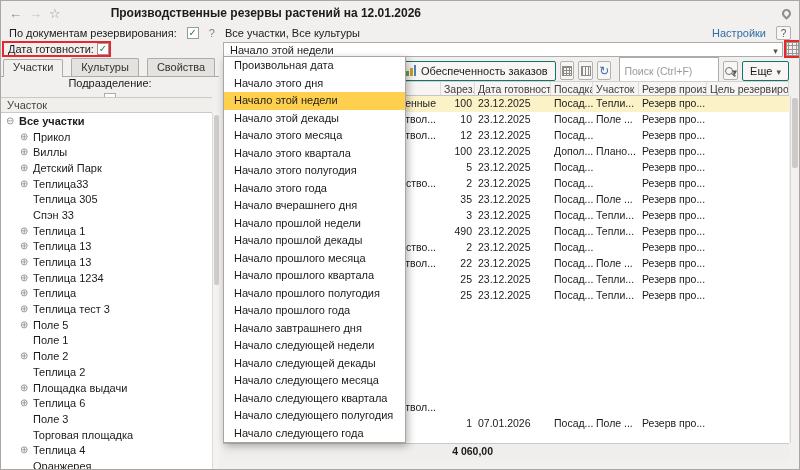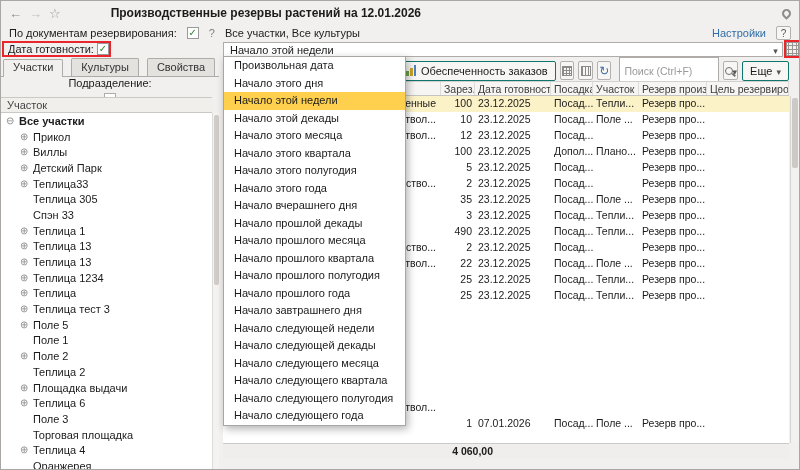--- a/index.html
+++ b/index.html
@@ -546,20 +546,21 @@
       <div class="dd-item">Начало этого месяца</div>
 
       <div class="dd-item">Начало этого квартала</div>
 
       <div class="dd-item">Начало этого полугодия</div>
 
       <div class="dd-item">Начало этого года</div>
 
       <div class="dd-item">Начало вчерашнего дня</div>
 
+      <div class="dd-item">Начало прошлой недели</div>
 
       <div class="dd-item">Начало прошлой декады</div>
 
       <div class="dd-item">Начало прошлого месяца</div>
 
       <div class="dd-item">Начало прошлого квартала</div>
 
       <div class="dd-item">Начало прошлого полугодия</div>
 
       <div class="dd-item">Начало прошлого года</div>

